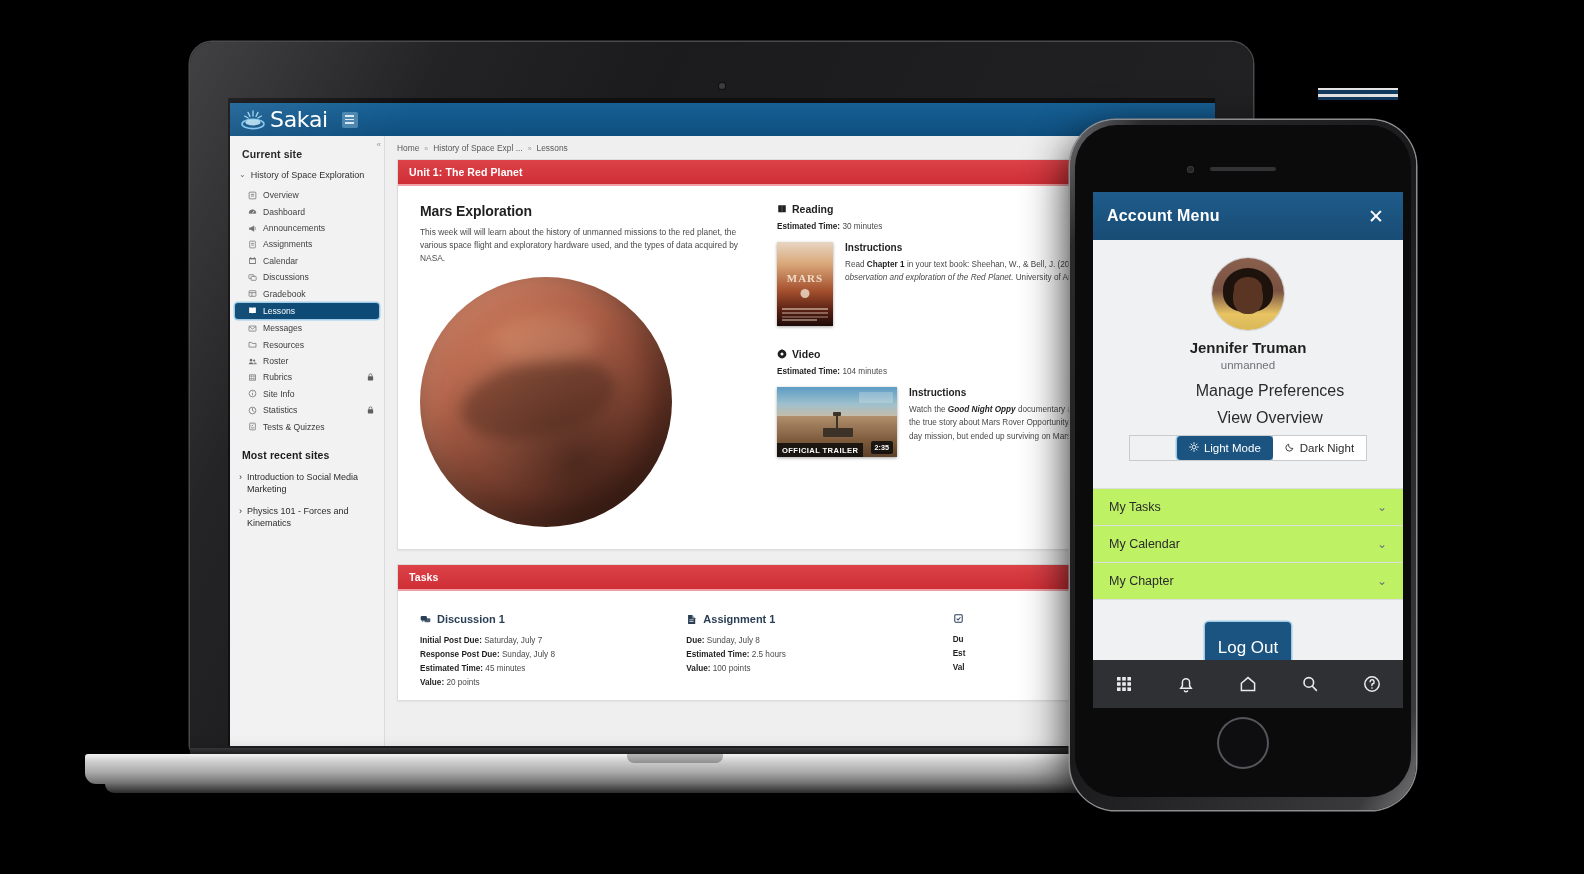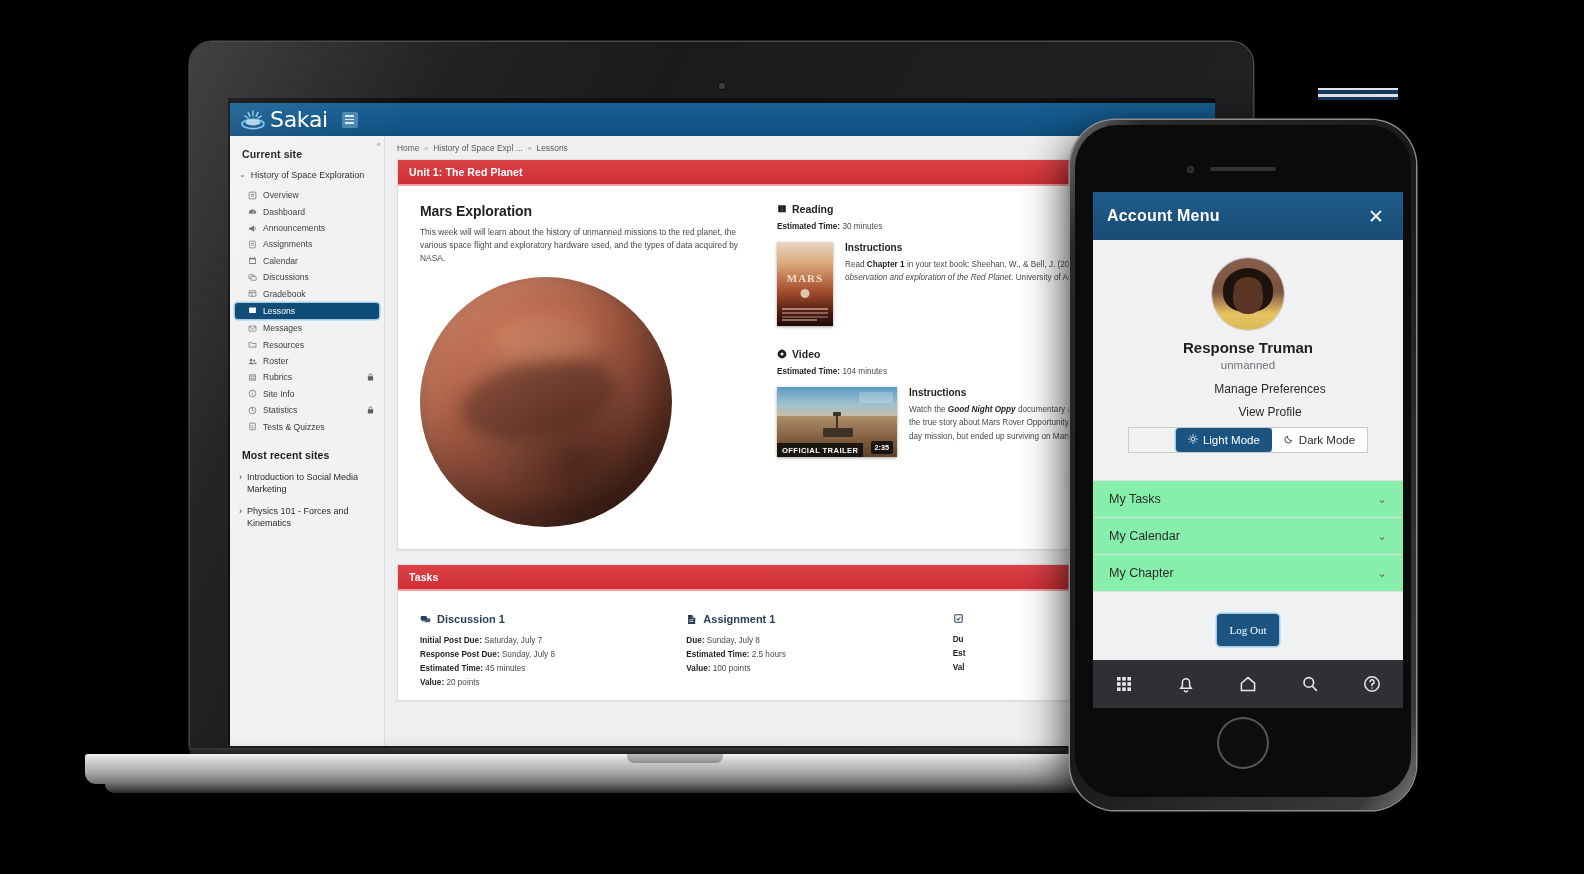--- a/index.html
+++ b/index.html
@@ -319,45 +319,45 @@
     background:#1d120c;
   }
   .ph-avatar .hair2{
     position:absolute; left:50%; top:26%; transform:translateX(-50%);
     width:28px; height:22px; border-radius:50% 50% 40% 40%;
     background:#5a3524;
   }
   .ph-name{ font-size:15px; font-weight:bold; color:#1f1f1f; margin-bottom:3px; }
   .ph-user{ font-size:11.5px; color:#6f7276; margin-bottom:11px; }
   .ph-link{
-    font-size:12px; color:#2b2b2b; margin-bottom:9px; cursor:pointer;margin-left:44px;
+    font-size:16px; color:#2b2b2b; margin-bottom:9px; cursor:pointer;margin-left:44px;
   }
   .ph-modes{
     display:flex; justify-content:center; margin:6px 0 0 0;
   }
   .ph-mode-wrap{
     display:flex; border-radius:0; overflow:hidden; box-shadow:0 0 0 1px #c9cbcd;padding-left:47px;
   }
   .ph-mode{
     font-size:11.5px; padding:6px 12px; background:#ffffff; color:#2b2b2b;
     display:flex; align-items:center; gap:5px; cursor:pointer;
   }
   .ph-mode.on{
     background:#1b5480; color:#ffffff; box-shadow:0 0 0 1.5px #9ecbe8; border-radius:4px;
   }
   .ph-list{ margin-top:14px; border-top:1px solid #dcdee0; }
   .ph-item{
     display:flex; align-items:flex-end; padding:11px 16px; font-size:12.5px;
-    color:#2b2b2b; border-bottom:1px solid #dcdee0; cursor:pointer; background:#86efac;
+    color:#2b2b2b; border-bottom:1px solid #dcdee0; cursor:pointer; background:#bef264;
   }
   .ph-item .chev{ margin-left:auto; color:#6f7276; font-size:12px; }
   .ph-logout-wrap{ text-align:center; padding:22px 0 0 0; }
   .ph-logout{
-    display:inline-block; background:#1b5480; color:#ffffff; font-size:11px;
-    padding:10px 13px; border-radius:4px; box-shadow:0 0 0 1.5px #9ecbe8; cursor:pointer;font-family:Liberation Serif, serif;
+    display:inline-block; background:#1b5480; color:#ffffff; font-size:17px;
+    padding:16px 13px; border-radius:4px; box-shadow:0 0 0 1.5px #9ecbe8; cursor:pointer;
   }
   .ph-nav{
     position:absolute; left:0; bottom:0; width:100%; height:48px;
     background:#2e3033; display:flex; align-items:center; justify-content:space-around;
   }
   .ph-nav .nv{ width:22px; height:22px; color:#e9eaec; cursor:pointer; }
   .ph-nav .nv svg{ display:block; }
 
   
   #artifact{
@@ -745,24 +745,24 @@
         <span class="ph-close">✕</span>
       </div>
 
       <div class="ph-body">
         <div class="ph-profile">
           <div class="ph-avatar">
             <div class="hair"></div>
             <div class="face"></div>
             <div class="hair2"></div>
           </div>
-          <div class="ph-name">Response Truman</div>
+          <div class="ph-name">Jennifer Truman</div>
           <div class="ph-user">unmanned</div>
           <div class="ph-link">Manage Preferences</div>
-          <div class="ph-link">View Profile</div>
+          <div class="ph-link">View Overview</div>
 
           <div class="ph-modes">
             <div class="ph-mode-wrap">
               <div class="ph-mode on">
                 <span>
                   <svg width="10" height="10" viewBox="0 0 16 16" fill="none" stroke="#ffffff" stroke-width="1.4">
                     <circle cx="8" cy="8" r="3"></circle>
                     <g stroke-linecap="round">
                       <line x1="8" y1="1" x2="8" y2="2.8"></line>
                         <line x1="8" y1="13.2" x2="8" y2="15"></line>
@@ -776,21 +776,21 @@
                   </svg>
                 </span>
                 <span>Light Mode</span>
               </div>
               <div class="ph-mode">
                 <span>
                   <svg width="10" height="10" viewBox="0 0 16 16" fill="none" stroke="#2b2b2b" stroke-width="1.4">
                     <path d="M12.5 10.2A5.6 5.6 0 0 1 5.8 3.5 5.6 5.6 0 1 0 12.5 10.2z"></path>
                   </svg>
                 </span>
-                <span>Dark Mode</span>
+                <span>Dark Night</span>
               </div>
             </div>
           </div>
         </div>
 
         <div class="ph-list" id="ph-list">
             <div class="ph-item">
               <span>My Tasks</span>
               <span class="chev">⌄</span>
             </div>

